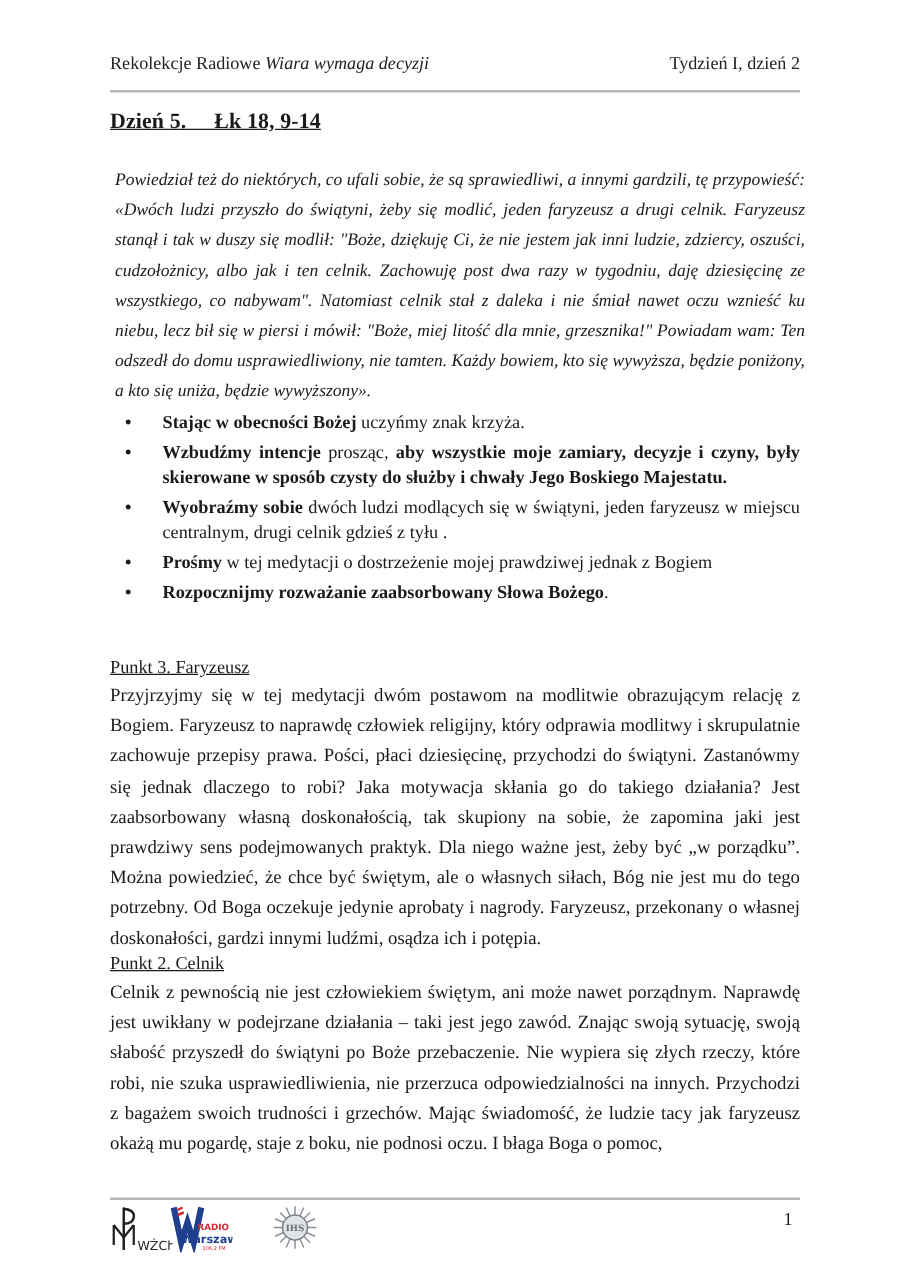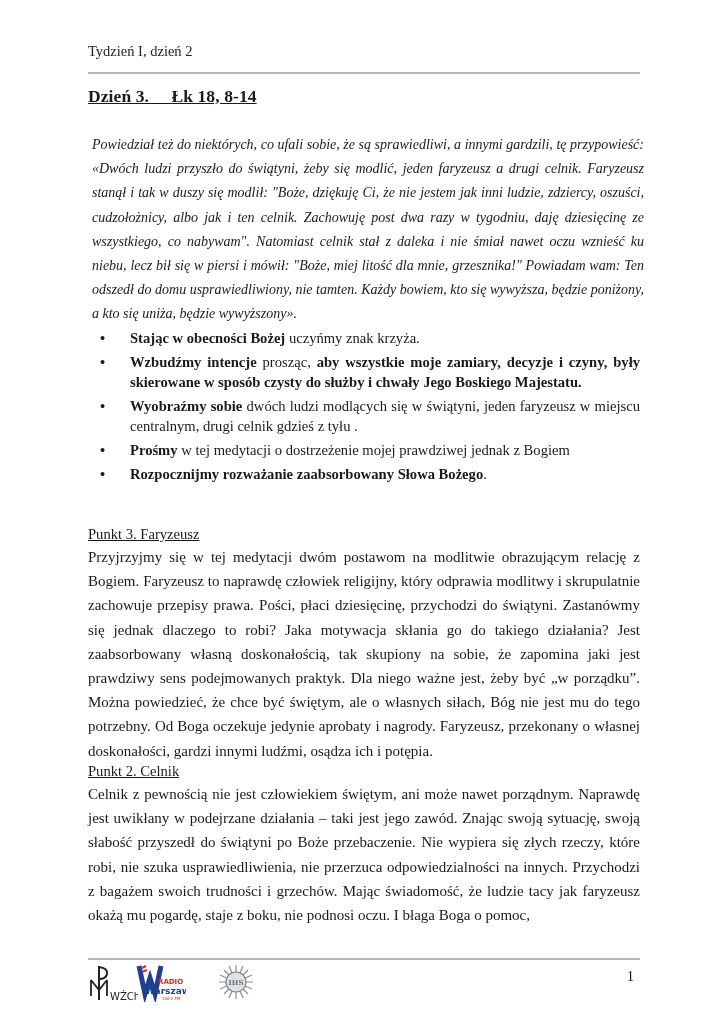--- a/index.html
+++ b/index.html
@@ -25,25 +25,26 @@
     .footer-rule { position: absolute; top: 958px; left: 0; width: 552px; height: 2px; background: #b5b5b5; }
     .page-number { position: absolute; top: 968px; right: 6px; font-size: 14.5px; }
     .logo { position: absolute; top: 964px; }
   </style>
 </head>
 <body>
 
 <div class="page">
 
   <div class="running-header">
+    <span><span style="white-space:pre">Rekolekcje Radiowe </span><i>Wiara wymaga decyzji</i></span>
     <span>Tydzień I, dzień 2</span>
   </div>
   <div class="header-rule"></div>
 
-  <div class="day-title">Dzień 3.     Łk 18, 8-14</div>
+  <div class="day-title">Dzień 5.     Łk 18, 9-14</div>
 
   <p class="gospel" style="margin:0">Powiedział też do niektórych, co ufali sobie, że są sprawiedliwi, a innymi gardzili, tę przypowieść: «Dwóch ludzi przyszło do świątyni, żeby się modlić, jeden faryzeusz a drugi celnik. Faryzeusz stanął i tak w duszy się modlił: "Boże, dziękuję Ci, że nie jestem jak inni ludzie, zdziercy, oszuści, cudzołożnicy, albo jak i ten celnik. Zachowuję post dwa razy w tygodniu, daję dziesięcinę ze wszystkiego, co nabywam". Natomiast celnik stał z daleka i nie śmiał nawet oczu wznieść ku niebu, lecz bił się w piersi i mówił: "Boże, miej litość dla mnie, grzesznika!" Powiadam wam: Ten odszedł do domu usprawiedliwiony, nie tamten. Każdy bowiem, kto się wywyższa, będzie poniżony, a kto się uniża, będzie wywyższony».</p>
 
   <ul class="bullets">
     <li><span class="dot">•</span><b>Stając w obecności Bożej</b><span style="white-space:pre-wrap"> uczyńmy znak krzyża.</span></li>
     <li><span class="dot">•</span><b>Wzbudźmy intencje</b><span style="white-space:pre-wrap"> prosząc, </span><b>aby wszystkie moje zamiary, decyzje i czyny, były skierowane w sposób czysty do służby i chwały Jego Boskiego Majestatu.</b></li>
     <li><span class="dot">•</span><b>Wyobraźmy sobie</b><span style="white-space:pre-wrap"> dwóch ludzi modlących się w świątyni, jeden faryzeusz w miejscu centralnym, drugi celnik gdzieś z tyłu .</span></li>
     <li><span class="dot">•</span><b>Prośmy</b><span style="white-space:pre-wrap"> w tej medytacji o dostrzeżenie mojej prawdziwej jednak z Bogiem</span></li>
     <li><span class="dot">•</span><b>Rozpocznijmy rozważanie zaabsorbowany Słowa Bożego</b><span>.</span></li>
   </ul>

